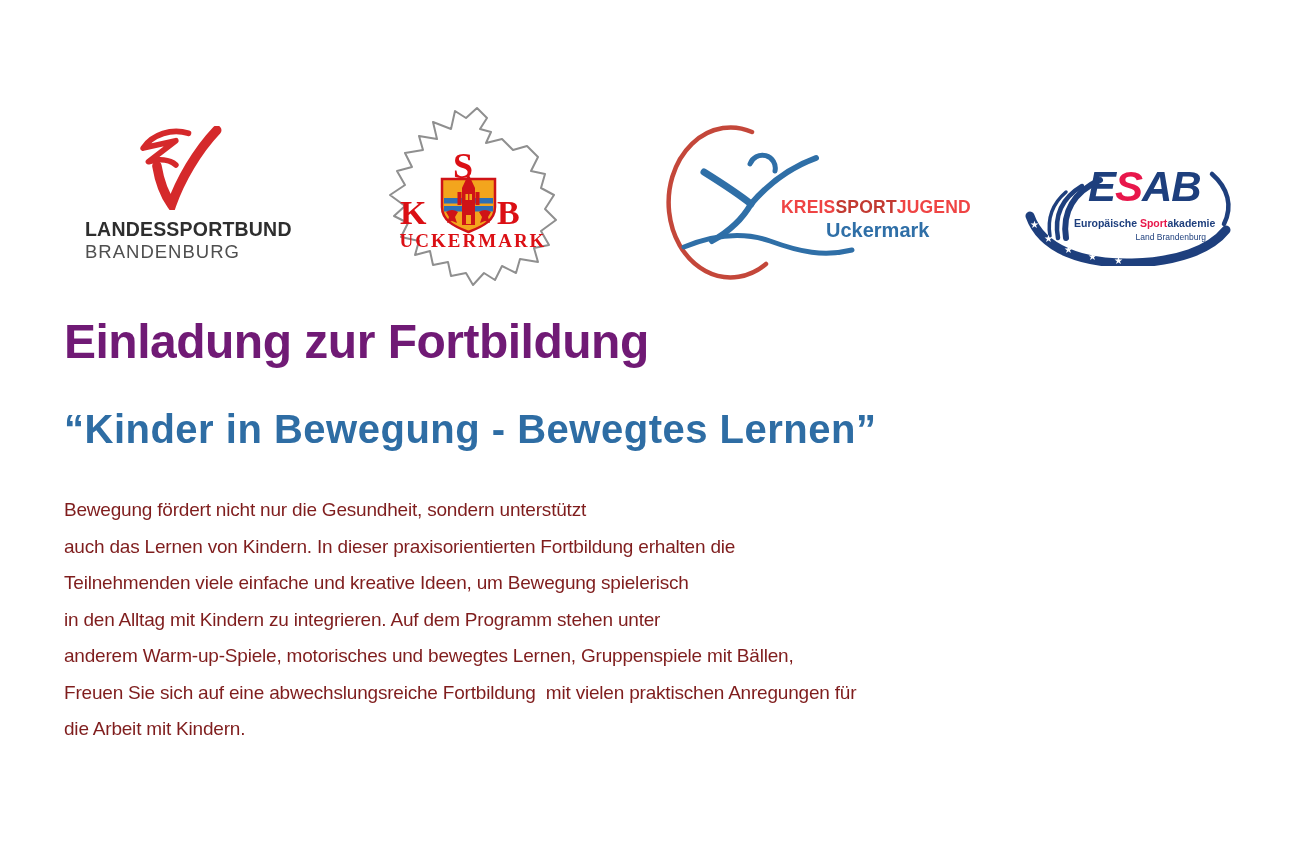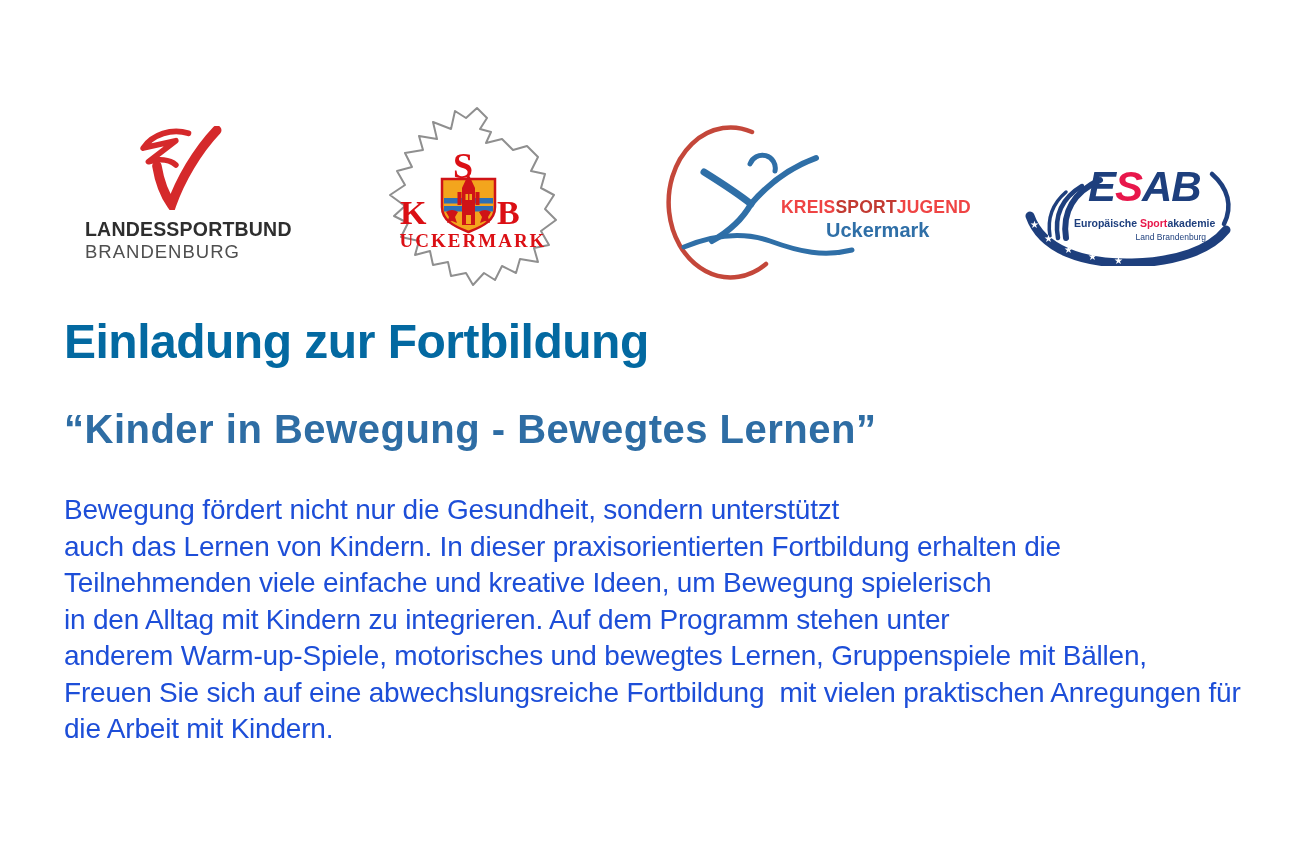--- a/index.html
+++ b/index.html
@@ -77,31 +77,31 @@
   }
   .esab-line3 {
     position: absolute; left: 60px; top: 70px; width: 132px;
     text-align: right; font-size: 8.5px; font-weight: 500;
     color: #1e3f7d; white-space: nowrap;
   }
 
   
   .page-title {
     position: absolute; left: 64px; top: 314px;
-    font-size: 48px; font-weight: 700; color: #0369a1;
+    font-size: 48px; font-weight: 700; color: #701a75;
     letter-spacing: -0.5px; white-space: nowrap;
   }
   .page-subtitle {
     position: absolute; left: 64px; top: 407px;
     font-size: 40px; font-weight: 700; color: #2e6da4;
     letter-spacing: 0.5px; white-space: nowrap;
   }
   .body-block { position: absolute; left: 64px; top: 492px; width: 1210px; }
   .body-line {
-    font-size: 28px; line-height: 36.5px; color: #1d4ed8;
+    font-size: 19px; line-height: 36.5px; color: #7f1d1d;
     white-space: pre; letter-spacing: -0.2px;
   }
 </style>
 </head>
 <body>
 
 <div id="canvas">
 
   <div id="lsb" class="logo">
     <svg width="106" height="84" viewBox="0 0 100 80">

